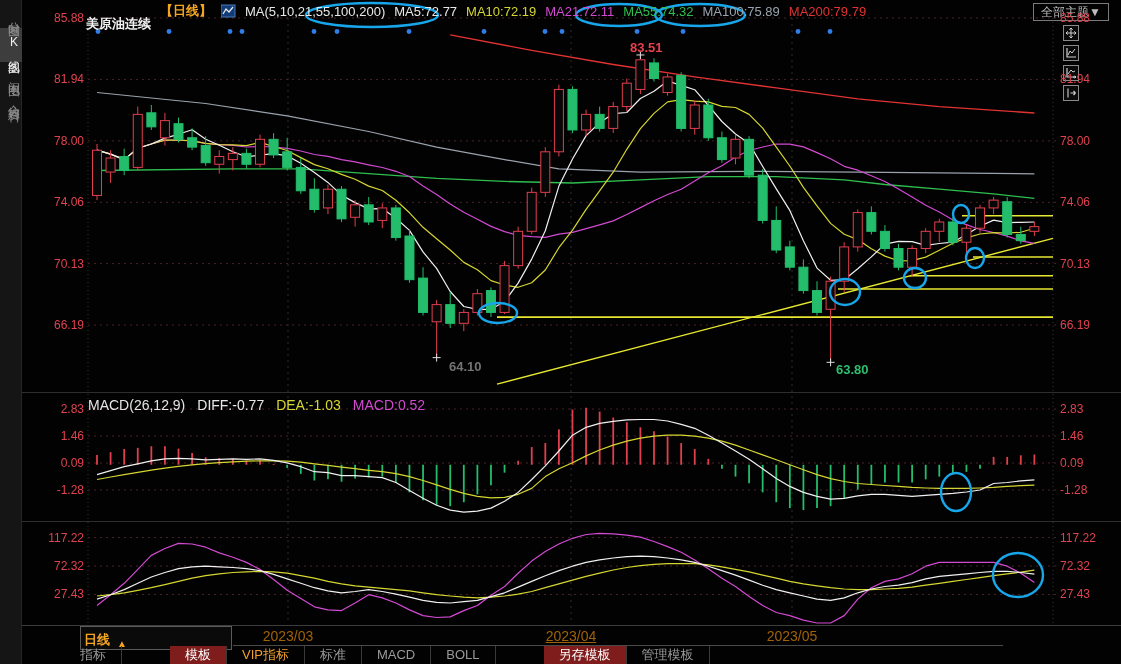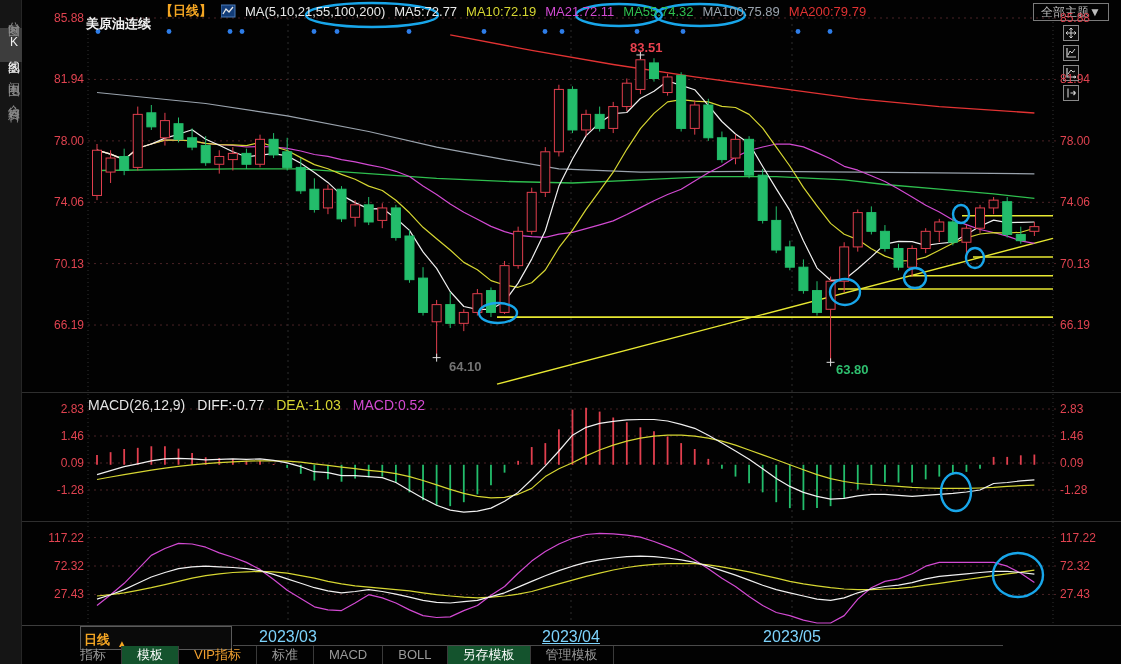--- a/index.html
+++ b/index.html
@@ -14,31 +14,31 @@
   .header{position:absolute;left:86px;top:2px;height:18px;display:flex;align-items:center;gap:9px;white-space:nowrap;font-size:13px;}
   .title{color:#f2f2f2;font-weight:bold;margin-top:26px;}
   .period-tag{color:#f5a623;font-weight:bold;}
   .ma-set{color:#e8e8e8;}
   .hdr-right{position:absolute;right:12px;top:3px;display:flex;align-items:center;gap:4px;flex-direction:column;}
   .theme-btn{border:1px solid #7a7a7a;color:#bdbdbd;font-size:12px;padding:0 7px;height:16px;line-height:16px;cursor:pointer;}
   .hicon{width:16px;height:16px;border:1px solid #8a8a8a;box-sizing:border-box;cursor:pointer;display:flex;align-items:center;justify-content:center;background:#0a0a0a;}
   .hicon svg{display:block;}
   
   .axlab{position:absolute;font-size:12px;color:#e04350;}
-  .datelab{position:absolute;font-size:16px;color:#7dd3fc;width:70px;text-align:center;}
+  .datelab{position:absolute;font-size:14px;color:#a16207;width:70px;text-align:center;}
   .panel-hdr{position:absolute;left:88px;display:flex;gap:12px;font-size:14px;white-space:nowrap;}
   .ph-title{color:#e4e4e4;}
   .sep{position:absolute;left:22px;right:0;height:1px;background:#2e2e2e;}
   .anno{position:absolute;font-size:13px;font-weight:bold;}
   
   .period-box{position:absolute;left:80px;top:626px;width:152px;height:24px;border:1px solid #5a5a5a;box-sizing:border-box;display:flex;align-items:flex-end;gap:7px;padding-left:3px;font-size:13px;font-weight:bold;color:#f5a623;background:#0a0a0a;cursor:pointer;}
   .bottom-line{position:absolute;top:645px;left:233px;width:770px;height:1px;background:#4a4a4a;}
   .tabs{position:absolute;left:65px;top:646px;height:18px;display:flex;font-size:13px;text-align:center;}
   .tab{padding:0 15px;line-height:18px;color:#9a9a9a;border-right:1px solid #3a3a3a;cursor:pointer;white-space:nowrap;}
-  .tab.active{background:#14532d;color:#ffffff;}
+  .tab.active{background:#7f1d1d;color:#ffffff;margin-left:48px;}
   .tab.vip{color:#f0a030;}
 </style>
 </head>
 <body>
 
 <div class="page" id="page">
 
   <svg id="chart-svg" width="1121" height="664" viewBox="0 0 1121 664">
       <line x1="88" y1="18" x2="1056" y2="18" stroke="#4a2326" stroke-dasharray="2 4"></line>
       <line x1="88" y1="79.44035999999997" x2="1056" y2="79.44035999999997" stroke="#4a2326" stroke-dasharray="2 4"></line>

